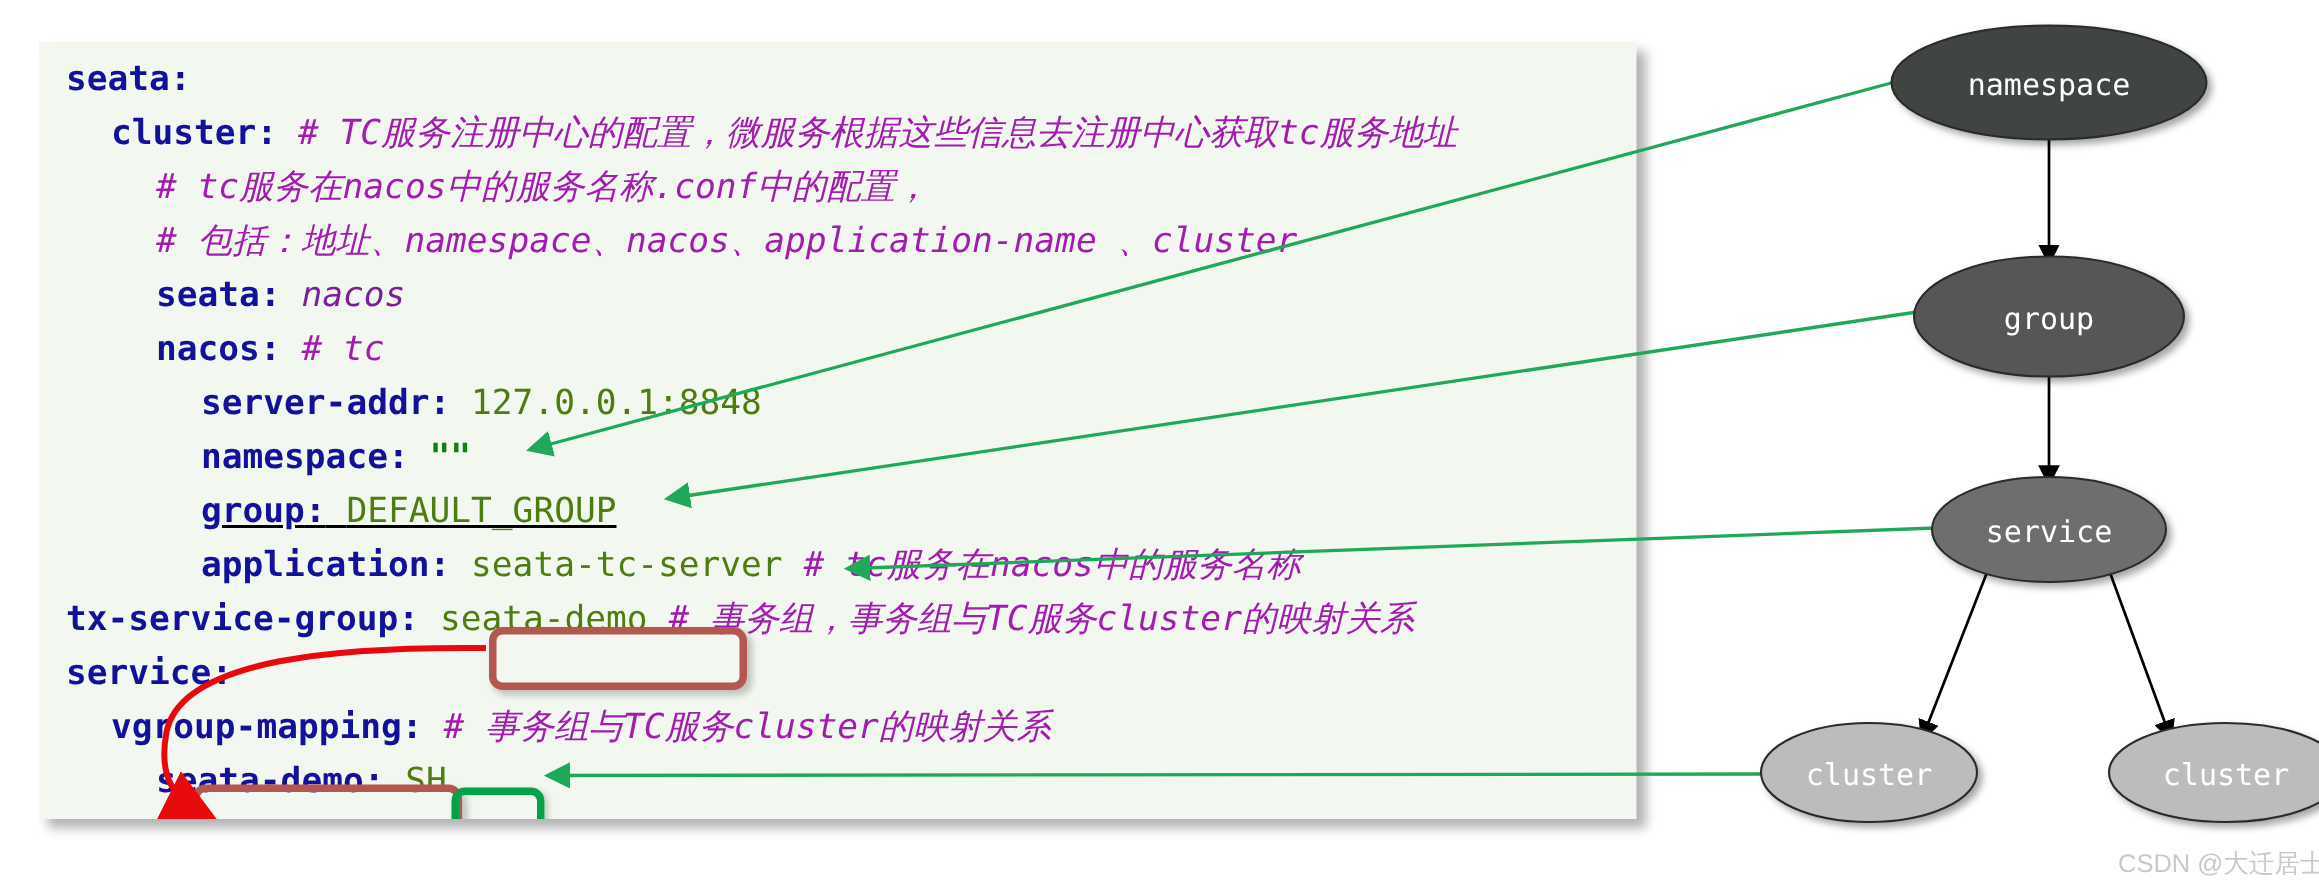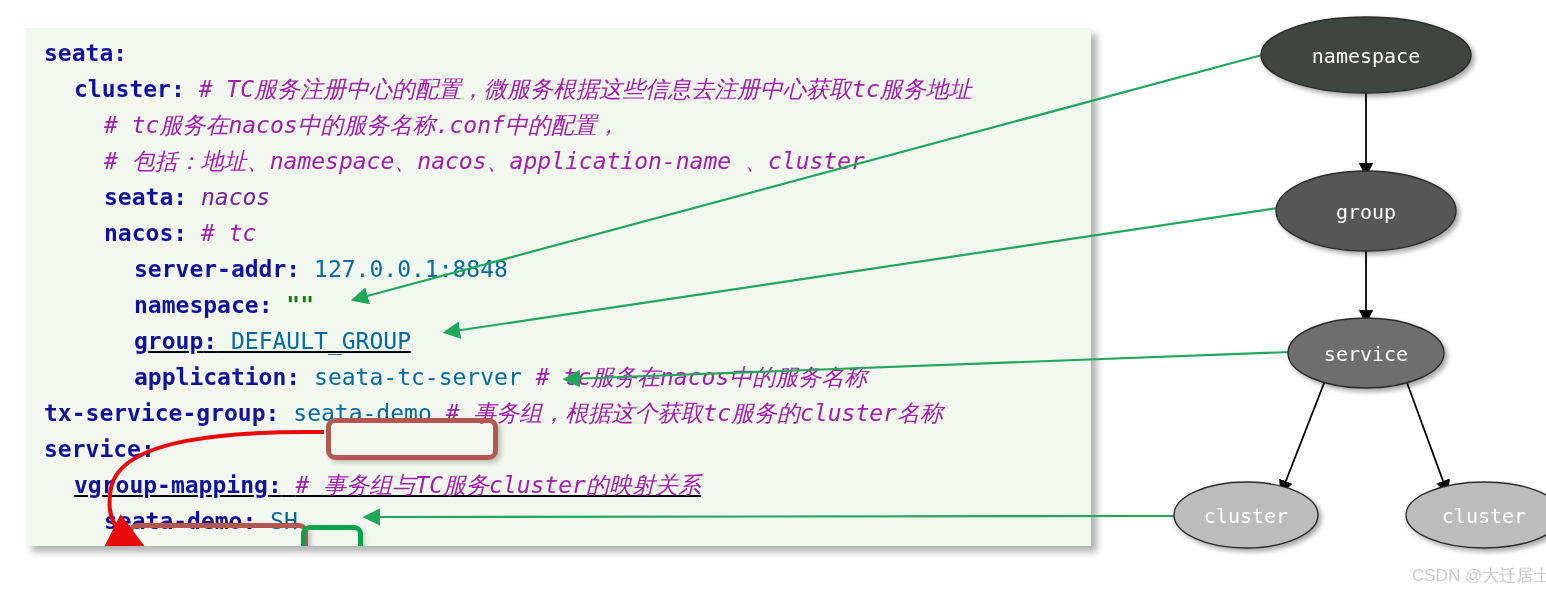--- a/index.html
+++ b/index.html
@@ -25,21 +25,21 @@
     position:absolute;
     left:18px;
     white-space:pre;
     font-family:"DejaVu Sans Mono", monospace;
     font-size:23px;
     line-height:23px;
     letter-spacing:0px;
   }
   .k{color:#11119b;font-weight:bold;}
   .colon{color:#11119b;font-weight:bold;}
-  .v{color:#0369a1;}
+  .v{color:#4d7c0f;}
   .vnac{color:#7b1f9b;font-style:italic;}
   .vgreen{color:#108010;font-weight:bold;}
   .cm{color:#a21caf;font-style:italic;}
 
   
   .hl{
     position:absolute;
     box-sizing:border-box;
     border-radius:9px;
   }
@@ -86,23 +86,23 @@
         <div class="code-line" style="top: 14px; left: 18px;"><span class="k">seata</span><span class="colon">:</span></div>
         <div class="code-line" style="top: 50px; left: 48px;"><span class="k">cluster</span><span class="colon">:</span> <span class="cm"># TC服务注册中心的配置，微服务根据这些信息去注册中心获取tc服务地址</span></div>
         <div class="code-line" style="top: 86px; left: 78px;"><span class="cm"># tc服务在nacos中的服务名称.conf中的配置，</span></div>
         <div class="code-line" style="top: 122px; left: 78px;"><span class="cm"># 包括：地址、namespace、nacos、application-name 、cluster</span></div>
         <div class="code-line" style="top: 158px; left: 78px;"><span class="k">seata</span><span class="colon">:</span> <span class="vnac">nacos</span></div>
         <div class="code-line" style="top: 194px; left: 78px;"><span class="k">nacos</span><span class="colon">:</span> <span class="cm"># tc</span></div>
         <div class="code-line" style="top: 230px; left: 108px;"><span class="k">server-addr</span><span class="colon">:</span> <span class="v">127.0.0.1:8848</span></div>
         <div class="code-line" style="top: 266px; left: 108px;"><span class="k">namespace</span><span class="colon">:</span> <span class="vgreen">""</span></div>
         <div class="code-line" style="top: 302px; left: 108px; text-decoration: underline;"><span class="k">group</span><span class="colon">:</span> <span class="v">DEFAULT_GROUP</span></div>
         <div class="code-line" style="top: 338px; left: 108px;"><span class="k">application</span><span class="colon">:</span> <span class="v">seata-tc-server</span> <span class="cm"># tc服务在nacos中的服务名称</span></div>
-        <div class="code-line" style="top: 374px; left: 18px;"><span class="k">tx-service-group</span><span class="colon">:</span> <span class="v">seata-demo</span> <span class="cm"># 事务组，根据这个获取tc服务的cluster名称</span></div>
+        <div class="code-line" style="top: 374px; left: 18px;"><span class="k">tx-service-group</span><span class="colon">:</span> <span class="v">seata-demo</span> <span class="cm"># 事务组，事务组与TC服务cluster的映射关系</span></div>
         <div class="code-line" style="top: 410px; left: 18px;"><span class="k">service</span><span class="colon">:</span></div>
-        <div class="code-line" style="top: 446px; left: 48px; text-decoration: underline;"><span class="k">vgroup-mapping</span><span class="colon">:</span> <span class="cm"># 事务组与TC服务cluster的映射关系</span></div>
+        <div class="code-line" style="top: 446px; left: 48px;"><span class="k">vgroup-mapping</span><span class="colon">:</span> <span class="cm"># 事务组与TC服务cluster的映射关系</span></div>
         <div class="code-line" style="top: 482px; left: 78px;"><span class="k">seata-demo</span><span class="colon">:</span> <span class="v">SH</span></div>
       </div>
 
     <div class="hl hl-red" style="left:300px;top:390px;width:172px;height:42px;"></div>
     <div class="hl hl-red" style="left:102px;top:495px;width:180px;height:42px;"></div>
     <div class="hl hl-green" style="left:275px;top:497px;width:62px;height:40px;"></div>
 
     <svg width="1065" height="518">
       <defs>
         <marker id="redArrow" markerWidth="9" markerHeight="9" refX="6" refY="4.5" orient="auto" markerUnits="strokeWidth">

